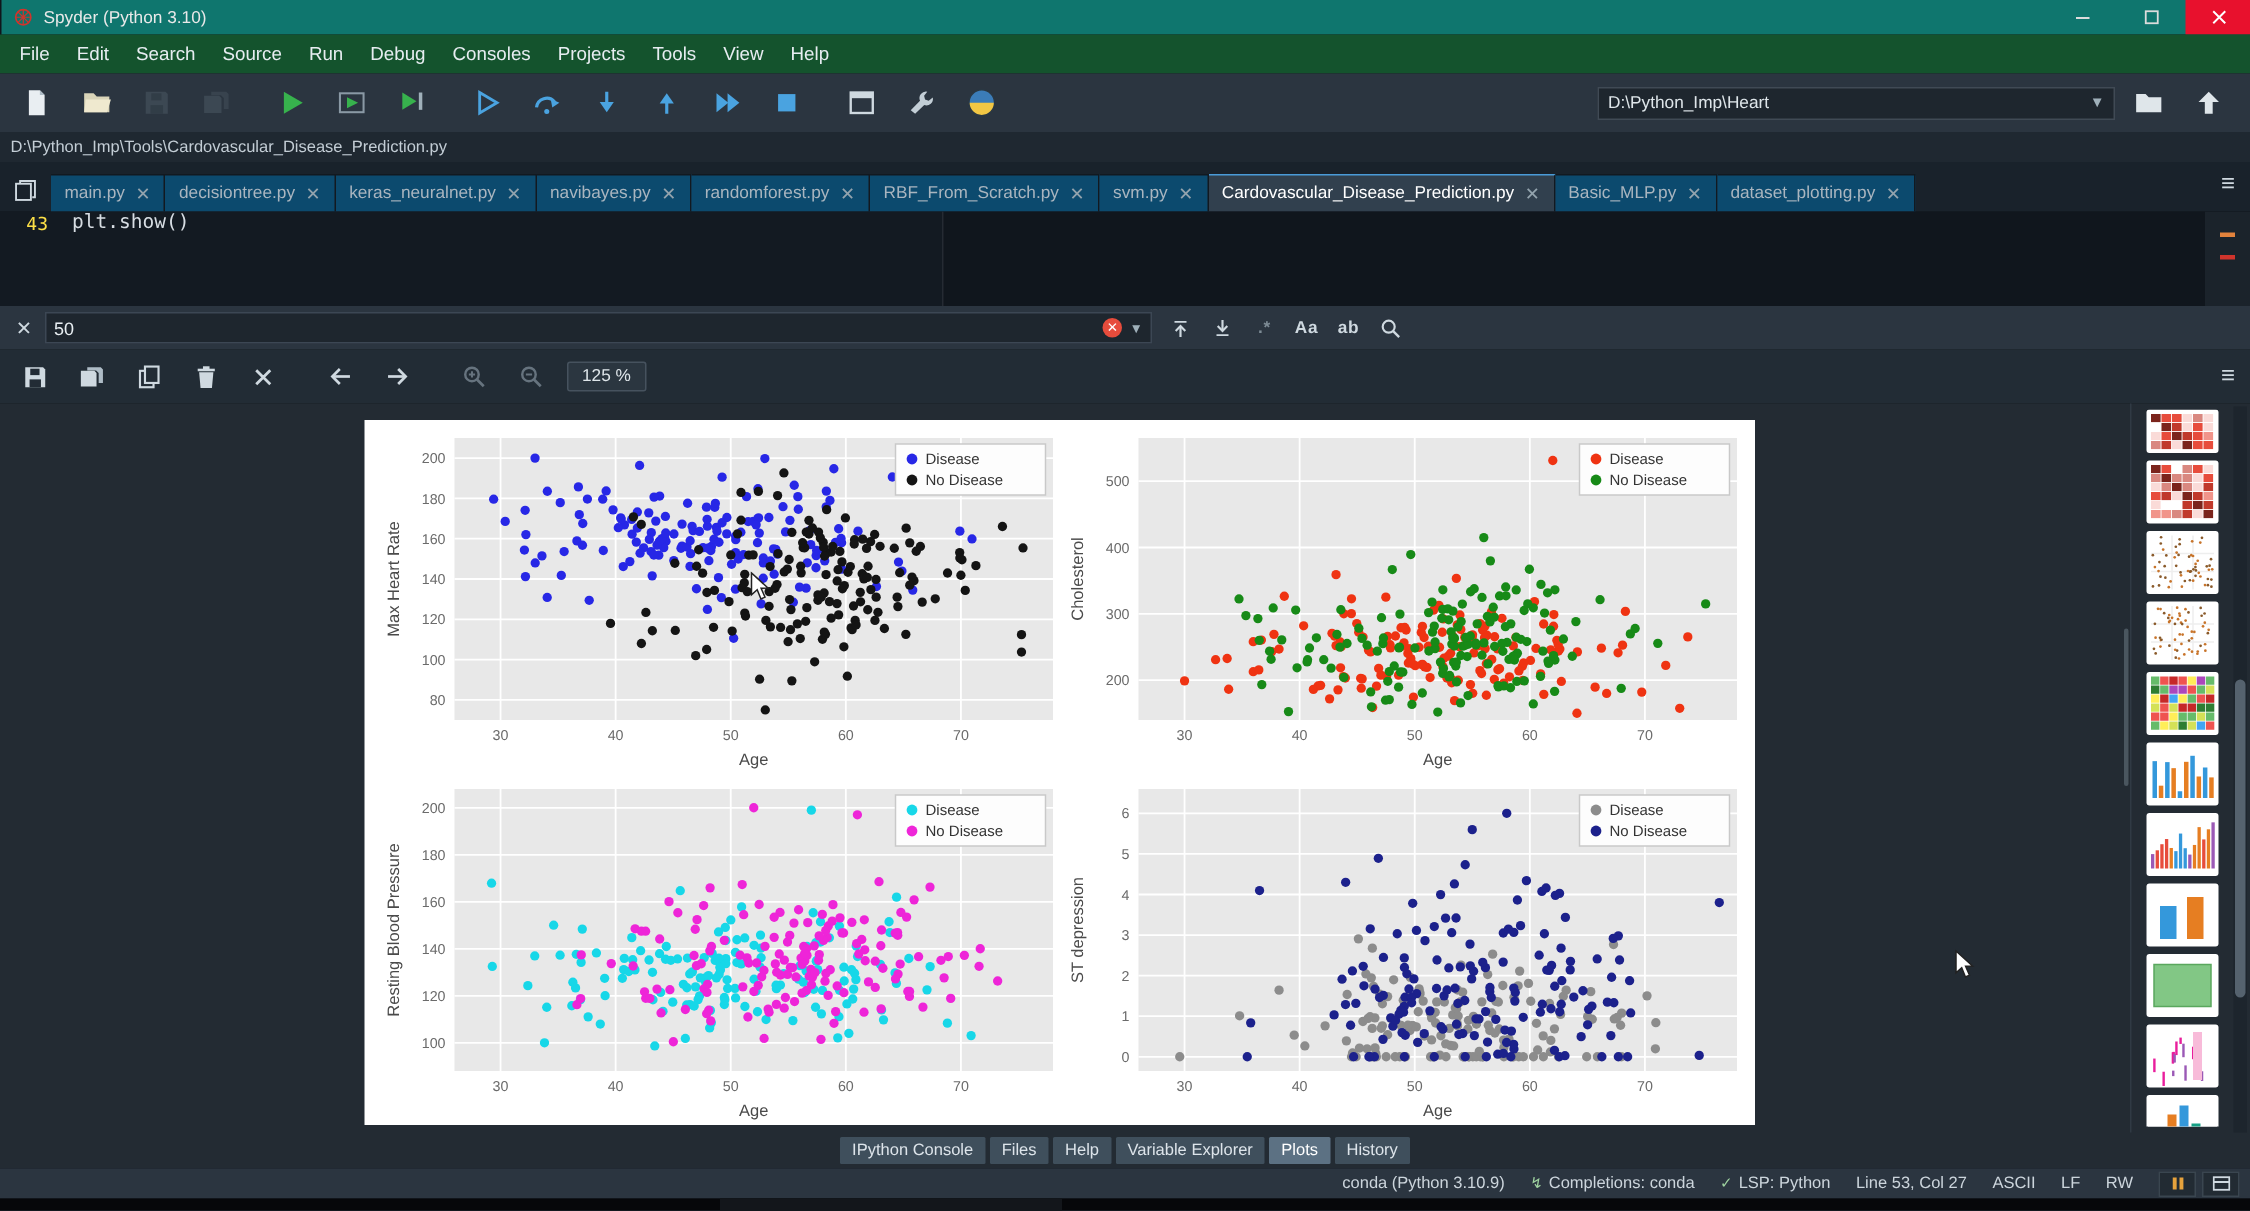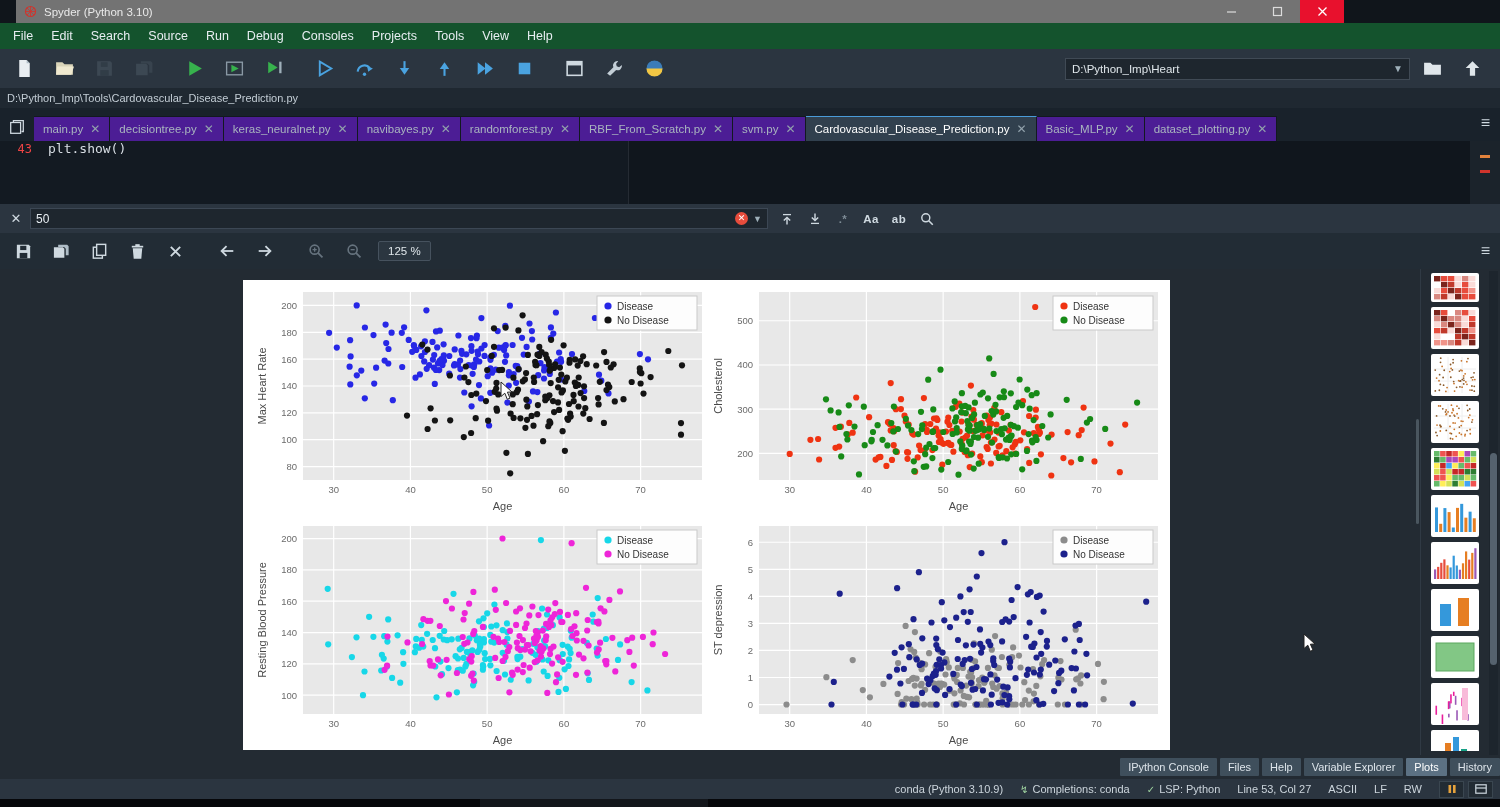--- a/index.html
+++ b/index.html
@@ -1,20 +1,20 @@
 <!DOCTYPE html>
 <html><head>
 <meta charset="utf-8">
 <style>
   *{box-sizing:border-box;margin:0;padding:0}
   html,body{width:1500px;height:807px;overflow:hidden}
   body{position:relative;background:#10151b;font-family:"Liberation Sans",sans-serif;-webkit-font-smoothing:antialiased}
 
   
-  .titlebar{position:absolute;left:16px;top:0;width:1328px;height:23px;background:#737373;display:flex;align-items:center;color:#e9e9e9;font-size:11.5px}
+  .titlebar{position:absolute;left:1px;top:0;width:1500px;height:23px;background:#0f766e;display:flex;align-items:center;color:#e9e9e9;font-size:11.5px}
   .logo{margin:0 7px 0 8px;display:flex}
   .win-controls{margin-left:auto;display:flex;height:100%}
   .win-btn{width:46px;height:100%;display:flex;align-items:center;justify-content:center;color:#dcdcdc}
   .win-btn.close{background:#e8112d;width:44px}
 
   
   .menubar{position:absolute;left:0;top:23px;width:1500px;height:26px;background:#14532d;display:flex;align-items:center;padding-left:4px;color:#e7edf1;font-size:12.5px}
   .menu-item{padding:3px 9px;border-radius:2px;cursor:default}
 
   
@@ -26,29 +26,29 @@
   .workdir{width:345px;height:22px;background:#1e262e;border:1px solid #404a55;color:#dfe6ea;font-size:11.5px;display:flex;align-items:center;padding:0 6px}
   .workdir .caret{margin-left:auto;color:#9fb0ba;font-size:10px}
 
   
   .pathbar{position:absolute;left:0;top:88px;width:1500px;height:20px;background:#1f2831;color:#c3cdd5;font-size:11px;line-height:20px;padding-left:7px}
 
   
   .tabbar{position:absolute;left:0;top:108px;width:1500px;height:33px;background:#19222b;display:flex;align-items:flex-end}
   .tabbar-browse{width:34px;height:28px;display:flex;align-items:center;justify-content:center}
   .tabs{display:flex;height:25px}
-  .tab{background:#4c1d95;color:#a9b5bf;font-size:11.5px;padding:0 9px;display:flex;align-items:center;gap:7px;border-right:1px solid #121920;border-top:1px solid #121920;white-space:nowrap}
+  .tab{background:#0c4a6e;color:#a9b5bf;font-size:11.5px;padding:0 9px;display:flex;align-items:center;gap:7px;border-right:1px solid #121920;border-top:1px solid #121920;white-space:nowrap}
   .tab.active{background:#31404e;color:#fff;border-top:1px solid #4a9bd8}
   .tab-close{color:#93a3ad;font-size:12px}
   .tab-hamburger{position:absolute;right:10px;top:6px;color:#cfd9e0;font-size:16px}
 
   
   .editor{position:absolute;left:0;top:141px;width:1500px;height:63px;background:#131a22;font-family:"DejaVu Sans Mono",monospace;font-size:13px;overflow:hidden}
   .code-line{height:16px;line-height:16px;display:flex}
-  .lnum{width:48px;text-align:right;padding-right:16px;color:#ef4444;font-size:12px;flex:none}
+  .lnum{width:48px;text-align:right;padding-right:16px;color:#fde047;font-size:12px;flex:none}
   .code-text{color:#d7dde3;white-space:pre}
   .c-num{color:#e2823c}
   .c-str{color:#8fbe54;font-style:italic}
   .edge-line{position:absolute;left:628px;top:0;height:63px;width:1px;background:rgba(255,255,255,.08)}
   .editor-dim{position:absolute;left:629px;top:0;height:63px;width:841px;background:rgba(0,0,0,.14)}
   .ed-scroll{position:absolute;right:0;top:0;width:30px;height:63px;background:#1b232b}
   .ed-mark{position:absolute;width:10px;height:3px;left:10px}
 
   
   .searchbar{position:absolute;left:0;top:204px;width:1500px;height:29px;background:#2b3540;display:flex;align-items:center;gap:6px;padding-left:8px}
@@ -76,21 +76,21 @@
   .axlab{font-family:"Liberation Sans",sans-serif;font-size:11px;fill:#4a4a4a}
   .leg{font-family:"Liberation Sans",sans-serif;font-size:10px;fill:#333}
   .plots-divider{position:absolute;left:1420px;top:0;width:1px;height:486px;background:#303a44}
   .plots-vthumb{position:absolute;left:1416px;top:150px;width:3px;height:105px;background:#4a565f;border-radius:2px}
   .thumbs{position:absolute;left:1428px;top:4px;width:54px;height:478px;overflow:hidden;display:flex;flex-direction:column;gap:5px;align-items:center}
   .thumb{background:#fff;border-radius:2px;flex:none;padding:1px;line-height:0}
   .thumbscroll{position:absolute;left:1489px;top:2px;width:9px;height:484px;background:#1d252d}
   .thumbscroll-thumb{position:absolute;left:1px;top:182px;width:7px;height:212px;background:#55626e;border-radius:4px}
 
   
-  .bottomtabs{position:absolute;left:0;bottom:0;width:1500px;height:24px;display:flex;justify-content:flex-end;align-items:center;gap:3px}
+  .bottomtabs{position:absolute;left:0;bottom:0;width:1500px;height:24px;display:flex;justify-content:center;align-items:center;gap:3px}
   .btab{background:#3f4f5c;color:#dde4ea;font-size:11px;padding:0 8px;height:18px;display:flex;align-items:center;border-radius:1px;white-space:nowrap}
   .btab.active{background:#5c7183;color:#fff}
 
   
   .statusbar{position:absolute;left:0;bottom:8px;width:1500px;height:20px;background:#2b3540;display:flex;align-items:center;justify-content:flex-end;color:#ccd5dc;font-size:11px}
   .status-item{margin-right:17px;display:flex;align-items:center;gap:4px;white-space:nowrap}
   .status-glyph{font-size:10px;color:#9fd3a0}
   .status-btn{width:25px;height:17px;background:#222b33;border:1px solid #3a4650;display:flex;align-items:center;justify-content:center;margin-right:4px}
 
   

